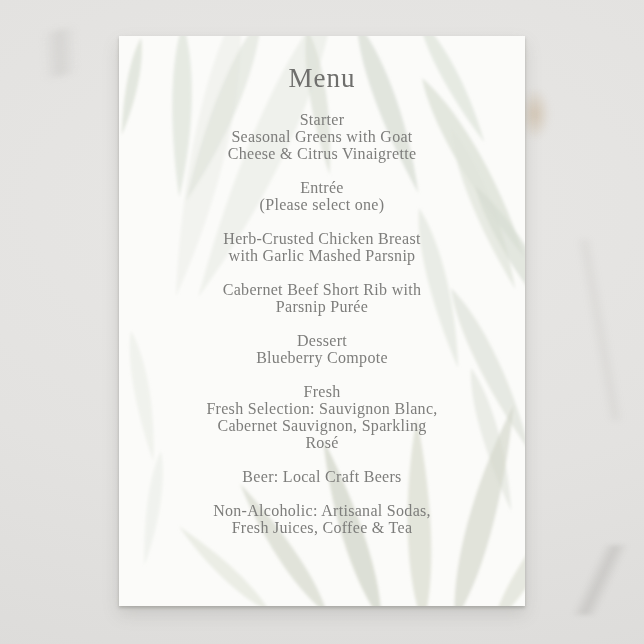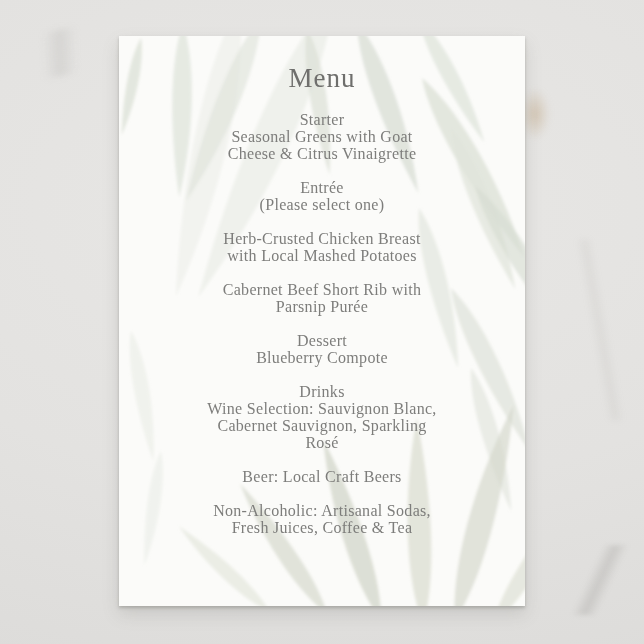--- a/index.html
+++ b/index.html
@@ -136,36 +136,36 @@
         <span class="menu-line">Cheese &amp; Citrus Vinaigrette</span>
       </p>
 
       <p class="menu-section">
         <span class="menu-line">Entrée</span>
         <span class="menu-line">(Please select one)</span>
       </p>
 
       <p class="menu-section">
         <span class="menu-line">Herb-Crusted Chicken Breast</span>
-        <span class="menu-line">with Local Mashed Potatoes</span>
+        <span class="menu-line">with Garlic Mashed Parsnip</span>
       </p>
 
       <p class="menu-section">
         <span class="menu-line">Cabernet Beef Short Rib with</span>
         <span class="menu-line">Parsnip Purée</span>
       </p>
 
       <p class="menu-section">
         <span class="menu-line">Dessert</span>
         <span class="menu-line">Blueberry Compote</span>
       </p>
 
       <p class="menu-section">
-        <span class="menu-line">Drinks</span>
-        <span class="menu-line">Wine Selection: Sauvignon Blanc,</span>
+        <span class="menu-line">Fresh</span>
+        <span class="menu-line">Fresh Selection: Sauvignon Blanc,</span>
         <span class="menu-line">Cabernet Sauvignon, Sparkling</span>
         <span class="menu-line">Rosé</span>
       </p>
 
       <p class="menu-section">
         <span class="menu-line">Beer: Local Craft Beers</span>
       </p>
 
       <p class="menu-section">
         <span class="menu-line">Non-Alcoholic: Artisanal Sodas,</span>

